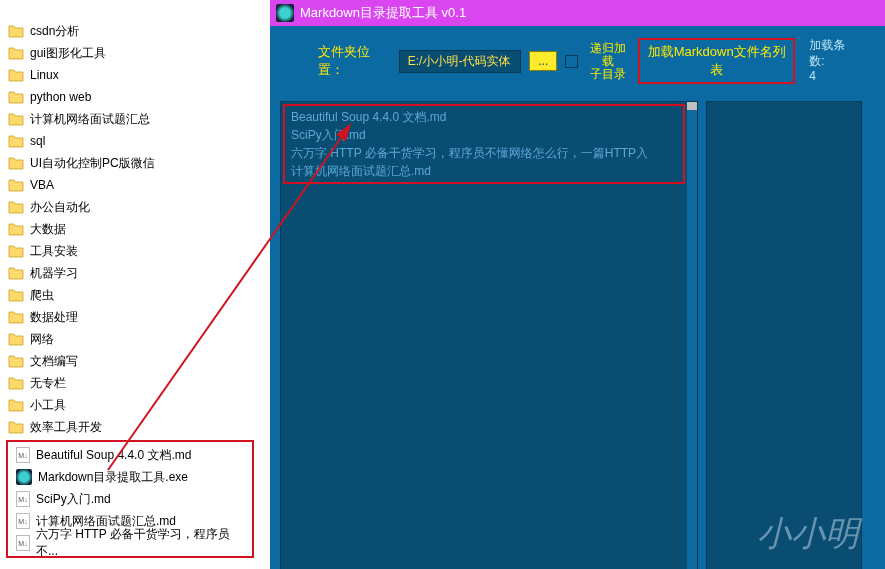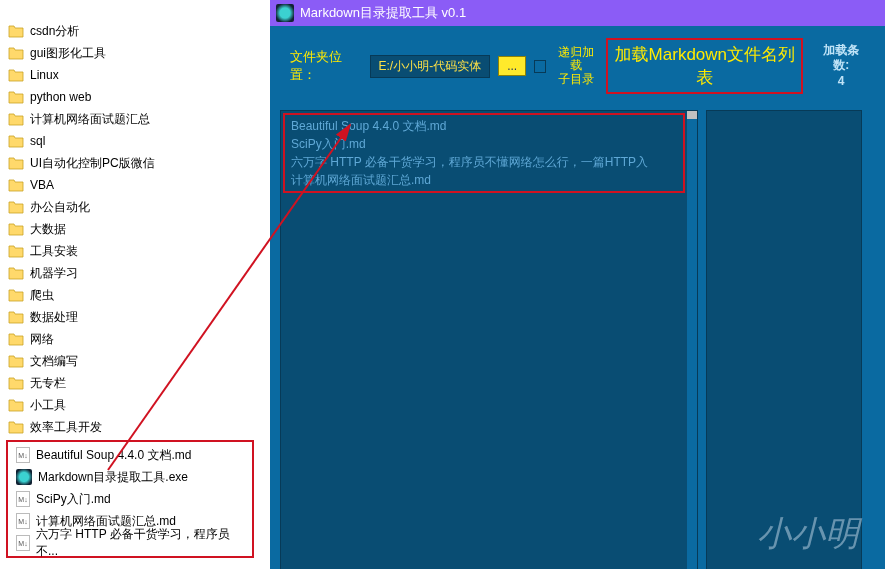--- a/index.html
+++ b/index.html
@@ -6,29 +6,29 @@
 body { width: 885px; height: 569px; background: #fff; position: relative; overflow: hidden; }
 
 .left-pane { position: absolute; left: 0; top: 16px; width: 260px; height: 569px; background: #fff; padding: 4px 0; }
 .folder-item { display: flex; align-items: center; padding: 1px 8px; font-size: 12px; gap: 6px; height: 22px; cursor: default; }
 .folder-icon { width: 16px; height: 14px; flex-shrink: 0; }
 .file-icon { width: 16px; height: 16px; flex-shrink: 0; display: flex; align-items: center; justify-content: center; font-size: 10px; }
 .folder-icon svg { width: 100%; height: 100%; }
 .file-list { border: 2px solid #d01221; margin: 2px 6px 0 6px; padding: 2px 0; }
 
 .right-pane { position: absolute; left: 270px; top: 0; width: 615px; height: 569px; background: #0a6aa1; }
-.title-bar { background: #8b5cf6; height: 26px; display: flex; align-items: center; padding: 0 6px; gap: 6px; color: #fff; font-size: 13px; }
+.title-bar { background: #d946ef; height: 26px; display: flex; align-items: center; padding: 0 6px; gap: 6px; color: #fff; font-size: 13px; }
 .title-icon { width: 18px; height: 18px; background: radial-gradient(circle, #3bd1d1 40%, #123 75%); border-radius: 2px; }
 
-.toolbar { display: flex; align-items: center; padding: 12px 20px; gap: 8px; color: #ffea00; font-size: 13px; }
+.toolbar { display: flex; align-items: center; padding: 12px 28px; gap: 8px; color: #ffea00; font-size: 13px; margin-left: 20px; }
 .path-display { background: #094d73; border: 1px solid #073a57; padding: 2px 8px; width: 130px; color: #fde047; font-size: 12px; white-space: nowrap; overflow: hidden; }
 .browse-btn { background: #ffea2b; border: 1px solid #8c8107; padding: 2px 8px; font-size: 12px; color: #1f335f; cursor: pointer; }
 .checkbox { width: 13px; height: 13px; background: #0a6aa1; border: 1px solid #073a57; }
-.load-btn { border: 2px solid #d01221; background: none; color: #ffea00; padding: 3px 6px; font-size: 17px; cursor: pointer; }
-.count-box { color: #bfe3f7; font-size: 12px; text-align: center; line-height: 1.3; margin-left: 6px; font-weight: bold; }
+.load-btn { border: 2px solid #d01221; background: none; color: #ffea00; padding: 3px 6px; font-size: 13px; cursor: pointer; }
+.count-box { color: #bfe3f7; font-size: 12px; text-align: left; line-height: 1.3; margin-left: 6px; }
 
 .list-area { margin: 4px 10px; display: flex; gap: 8px; }
 .list-box { background: #094d73; border: 1px solid #073a57; width: 418px; height: 480px; position: relative; }
 .loaded-highlight { border: 2px solid #d01221; position: absolute; left: 2px; top: 2px; right: 12px; padding: 2px 6px; }
 .loaded-item { color: #5fa8d6; font-size: 12px; line-height: 1.5; white-space: nowrap; overflow: hidden; }
 .scrollbar { position: absolute; right: 0; top: 0; width: 10px; height: 100%; background: #0a6aa1; }
 .scroll-thumb { position: absolute; right: 0; top: 0; width: 10px; height: 8px; background: #c0c0c0; }
 .right-box { background: #094d73; border: 1px solid #073a57; width: 156px; height: 480px; }
 
 .arrow-svg { position: absolute; left: 90px; top: 100px; pointer-events: none; }

